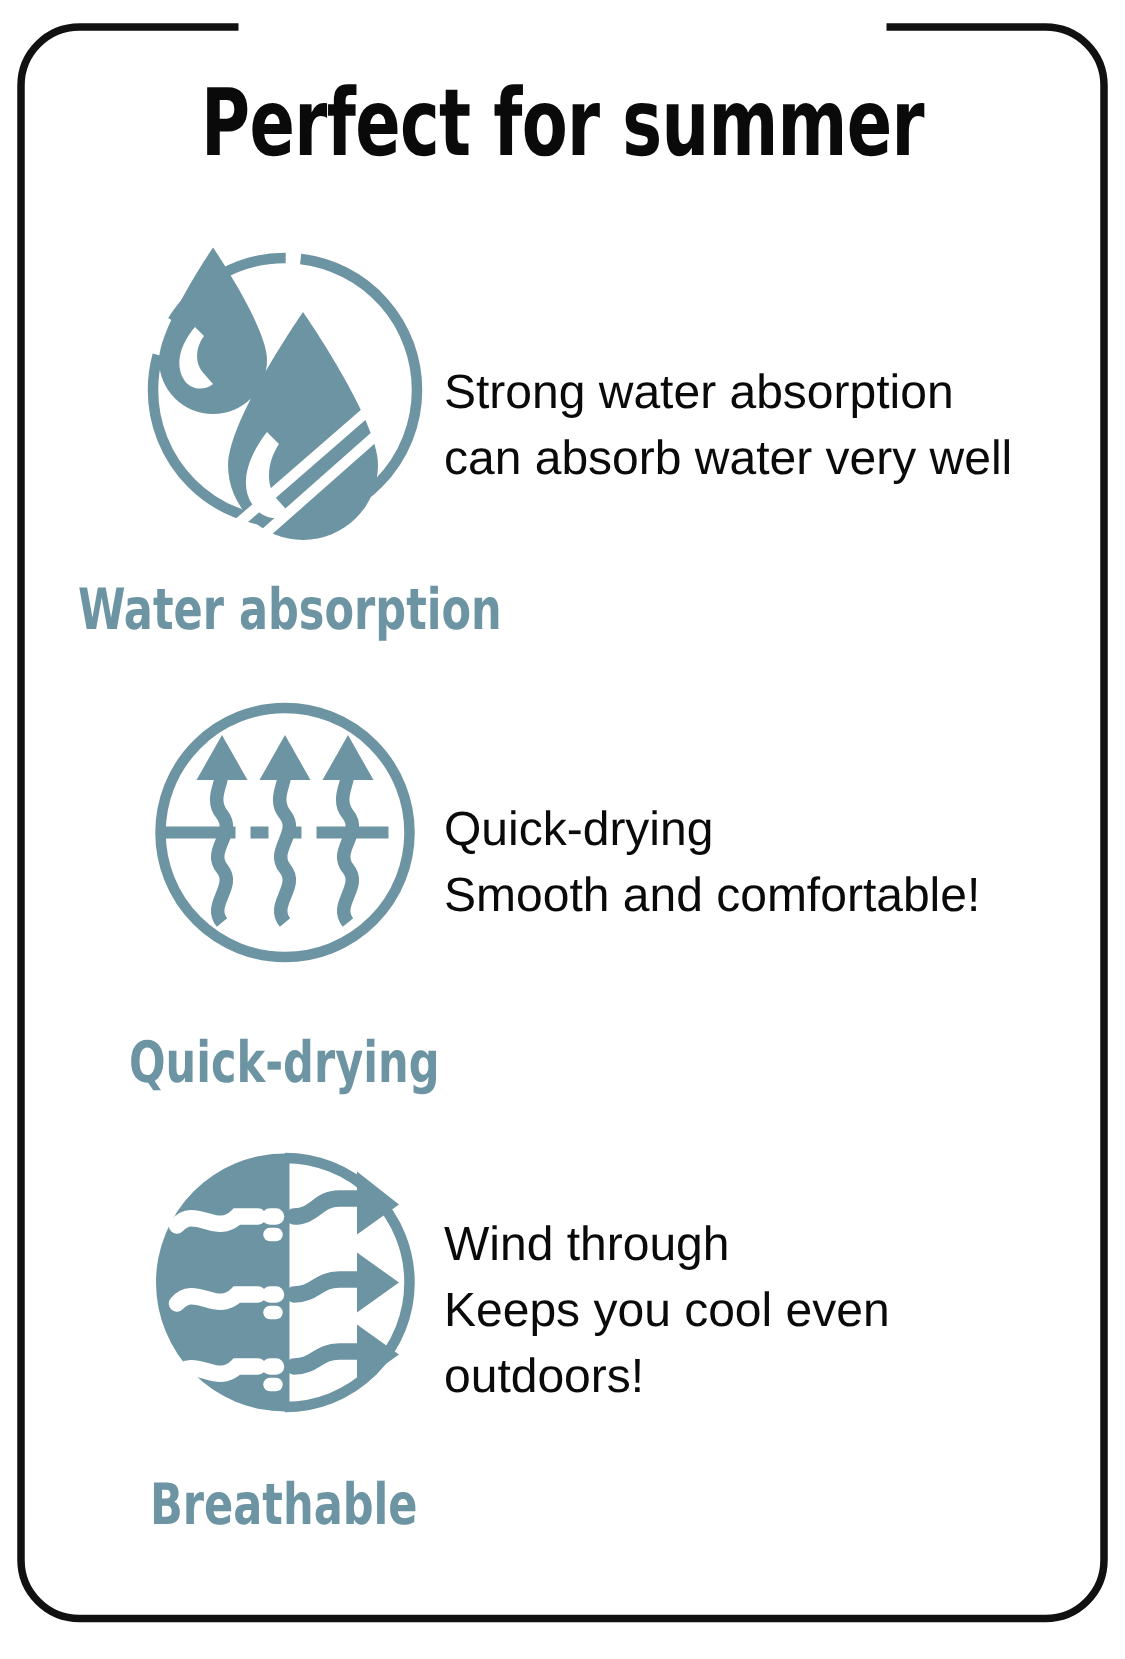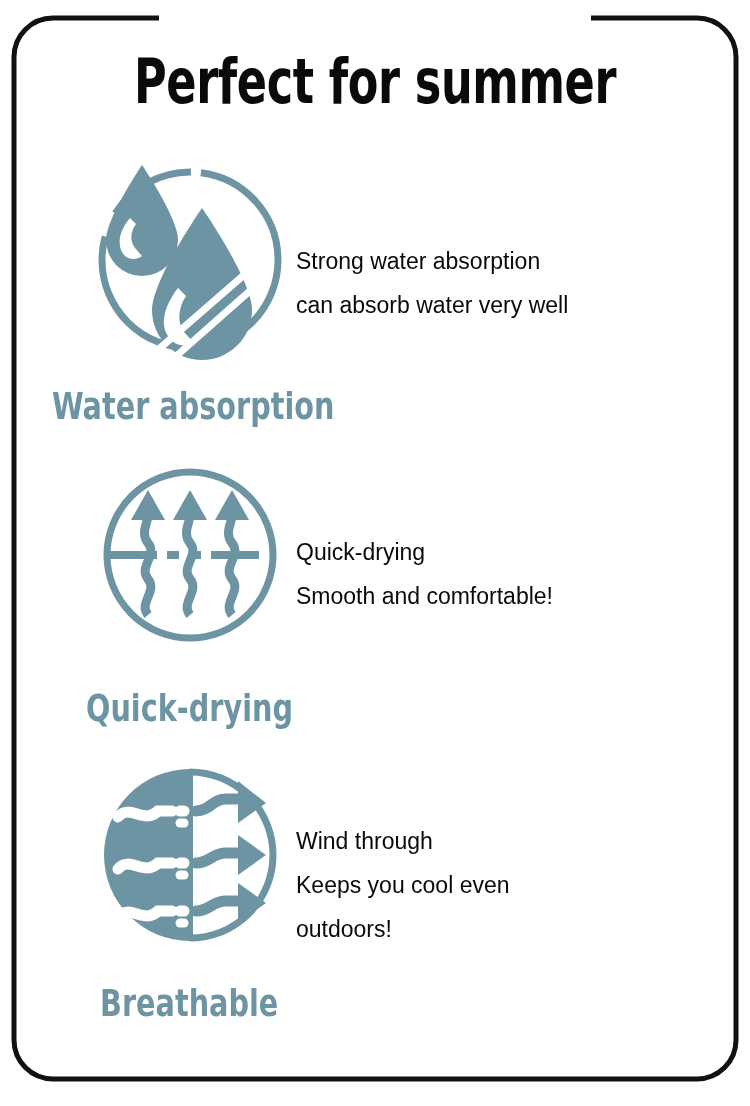--- a/index.html
+++ b/index.html
@@ -66,27 +66,27 @@
   .icon-wrap.small { left: 100px; width: 180px; height: 180px; }
   .icon-wrap svg { display: block; width: 100%; height: 100%; }
 
   .feature-text {
     position: absolute;
     left: 296px;
     width: 445px;
     color: #0a0a0a;
     font-family: "Liberation Sans", sans-serif;
     font-weight: 400;
-    font-size: 23px;
+    font-size: 32px;
     line-height: 44px;
     white-space: pre-line;
   }
   .feature.f1 .feature-text { top: 79px; }
   .feature.f2 .feature-text { top: 65px; }
-  .feature.f3 .feature-text { top: 42px; margin-top: 12px; }
+  .feature.f3 .feature-text { top: 42px; }
 
   .feature-label {
     position: absolute;
     font-family: "DejaVu Sans Condensed", "Liberation Sans Narrow", "Liberation Sans", sans-serif;
     font-weight: bold;
     font-size: 38px;
     line-height: 44px;
     color: #6d94a2;
     white-space: nowrap;
     transform: scaleX(0.84);

